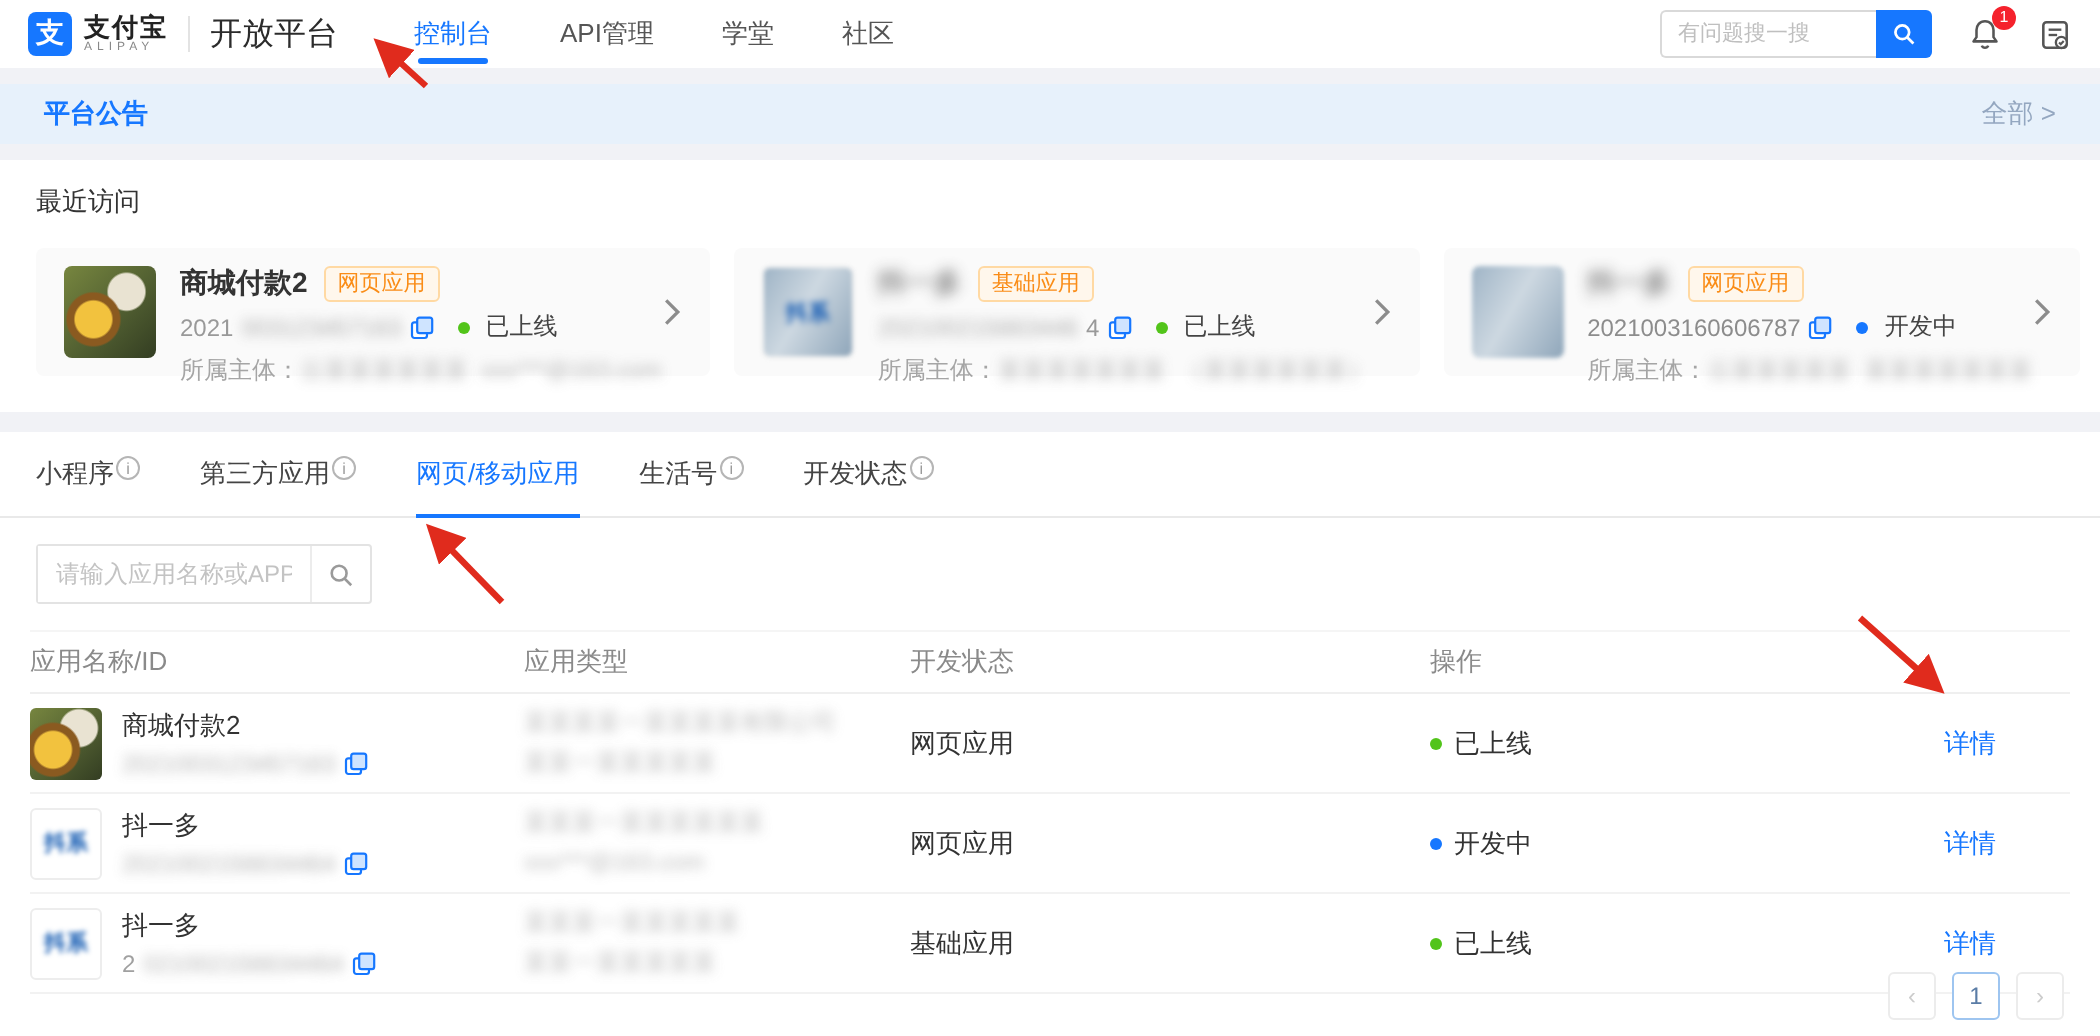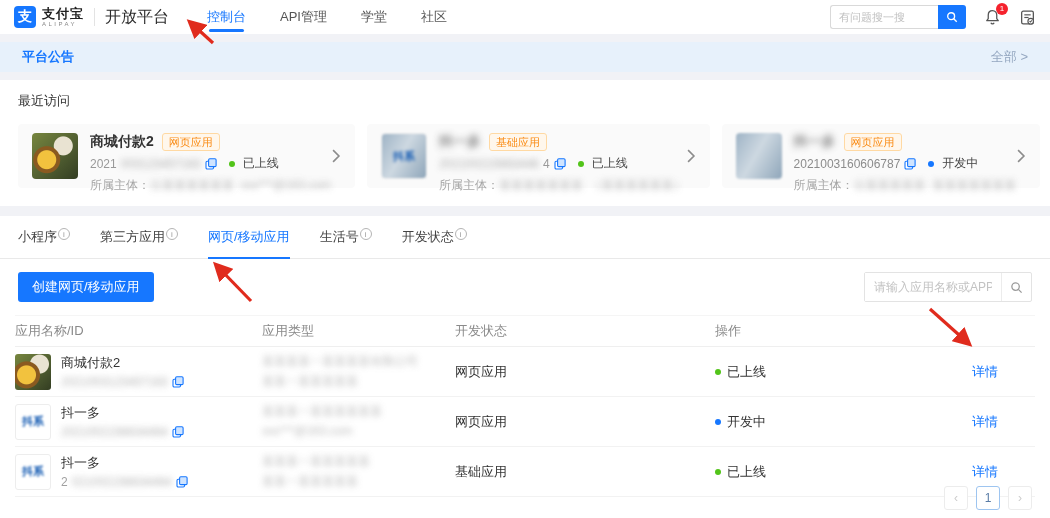--- a/index.html
+++ b/index.html
@@ -250,21 +250,20 @@
         <span>生活号</span>
         <i class="info-i">i</i>
       </div>
     <div class="tab">
         <span>开发状态</span>
         <i class="info-i">i</i>
       </div>
   </div>
 
   <div class="toolbar">
-    <button class="create-btn">创建网页/移动应用</button>
     <div class="tbl-search">
       <input type="text" placeholder="请输入应用名称或APPID" style="">
       <div class="mag">
         <svg class="inline" width="13" height="13" viewBox="0 0 14 14">
             <circle cx="6" cy="6" r="4" fill="none" stroke="#9a9a9a" stroke-width="1.4"></circle>
             <line x1="9" y1="9" x2="12.5" y2="12.5" stroke="#9a9a9a" stroke-width="1.4"></line>
           </svg>
       </div>
     </div>
   </div>

